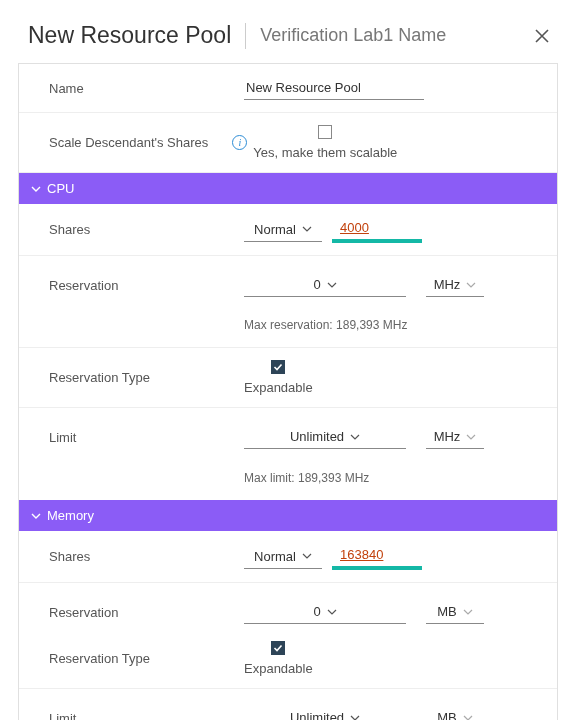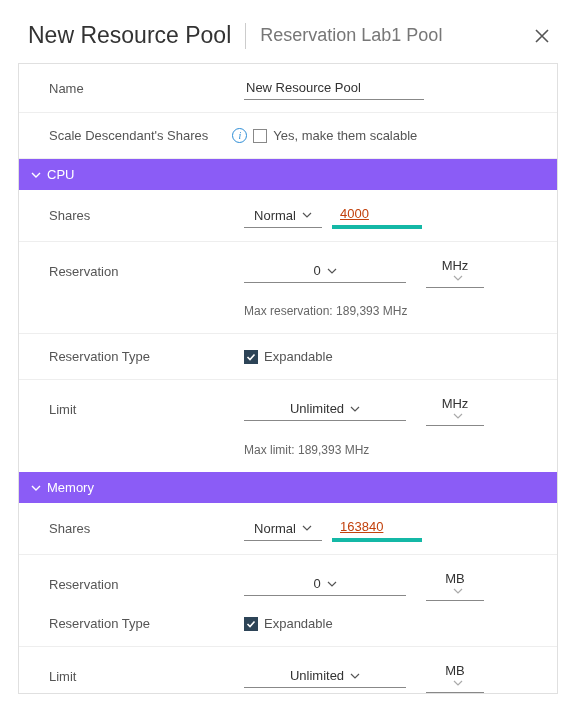--- a/index.html
+++ b/index.html
@@ -111,27 +111,28 @@
     display: inline-flex;
     align-items: center;
     justify-content: center;
     padding: 4px 2px;
     cursor: pointer;
     font-size: 13px;
     color: #333;
   }
   .select.w-norm { width: 78px; }
   .select.w-val { width: 162px; }
-  .select.w-unit { width: 58px; margin-left: 10px; flex-direction: column; }
+  .select.w-unit { width: 58px; margin-left: 10px; }
   .select .caret { margin-left: 6px; }
   .checkbox-wrap {
     display: inline-flex;
     align-items: center;
     gap: 6px;
     color: #555;
+    flex-direction: column;
   }
   .checkbox-wrap .box {
     width: 14px; height: 14px;
     border: 1px solid #888;
     display: inline-flex;
     align-items: center;
     justify-content: center;
   }
   .checkbox-wrap.checked .box {
     background: #2d4457;
@@ -154,21 +155,21 @@
   svg { display: block; }
 </style>
 </head>
 <body>
 
 <div class="dialog">
 
   <div class="header">
     <h1>New Resource Pool</h1>
     <div class="divider"></div>
-    <div class="subtitle">Reservation Lab1 Pool</div>
+    <div class="subtitle">Verification Lab1 Name</div>
     <div class="close">
       <svg width="16" height="16" viewBox="0 0 16 16">
           <path d="M2 2 L14 14 M14 2 L2 14" stroke="#555" stroke-width="1.6" fill="none"></path>
         </svg>
     </div>
   </div>
 
   <div class="panel">
 
     <div class="row">

